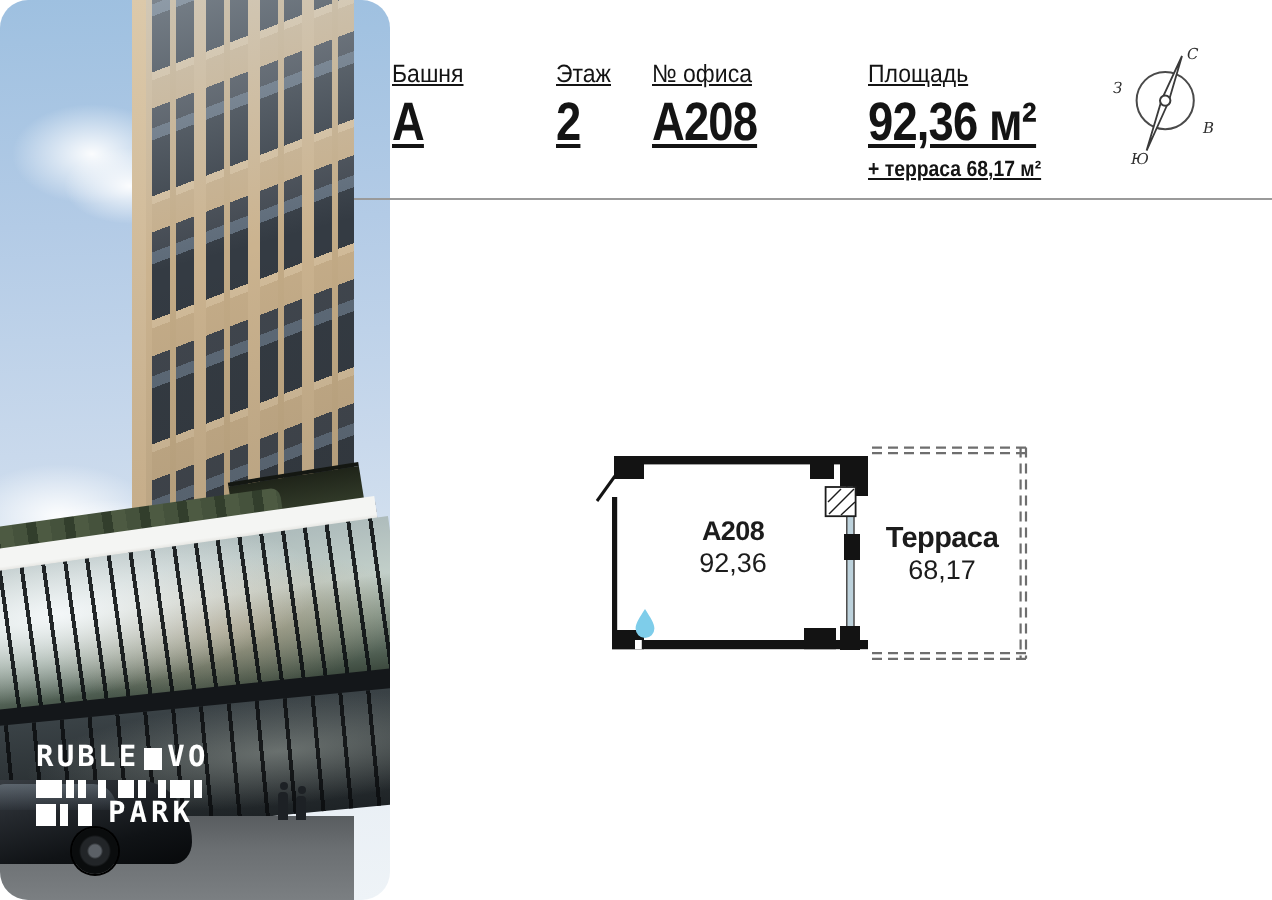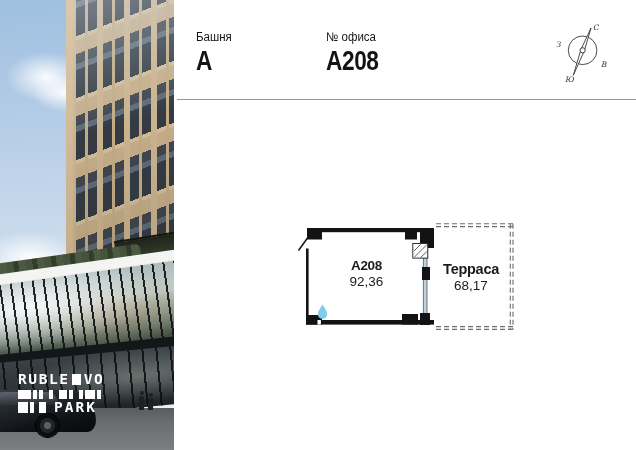--- a/index.html
+++ b/index.html
@@ -1,21 +1,21 @@
 <!DOCTYPE html>
 <html><head>
 <meta charset="utf-8">
 <style>
   html,body { margin:0; padding:0; background:#ffffff; }
   .canvas { position:relative; width:636px; height:450px; background:#fff; overflow:hidden;
             font-family:"Liberation Sans", sans-serif; }
 
   
-  .photo { position:absolute; left:0; top:0; width:174px; height:450px; overflow:hidden;
-           background:linear-gradient(178deg,#9ec0e0 0%,#b3cbe6 25%,#c9d9ec 50%,#dde8f2 72%,#e9eff5 88%,#eef3f7 100%); }
+  .photo { position:absolute; left:0; top:0; width:195px; height:450px; overflow:hidden;
+           background:linear-gradient(178deg,#9ec0e0 0%,#b3cbe6 25%,#c9d9ec 50%,#dde8f2 72%,#e9eff5 88%,#eef3f7 100%);border-radius:14px; }
   .cloud { position:absolute; border-radius:50%;
            background:radial-gradient(closest-side, rgba(255,255,255,.95), rgba(255,255,255,0)); }
   .c1  { left:6px;  top:52px;  width:80px; height:50px; }
   .c1b { left:32px; top:74px;  width:66px; height:38px; }
   .c2  { left:-18px;top:232px; width:95px; height:52px; }
   .c2b { left:18px; top:250px; width:70px; height:36px; }
 
   .tower { position:absolute; left:70px; top:0; width:107px; height:300px; overflow:hidden; }
   .tower-skin { position:absolute; left:0; right:0; top:-150px; bottom:-60px; transform:skewY(-21deg);
     background:
@@ -70,21 +70,21 @@
     font-family:"DejaVu Sans Mono", monospace; font-weight:bold; }
   .logo-line { font-size:14.5px; letter-spacing:1.6px; line-height:15px; height:15px; display:flex; align-items:center; }
   .logo-sep { display:inline-block; width:9px; height:11px; background:#fff; margin:0 3px 0 2px; }
   .logo-bar { display:flex; gap:2px; height:9px; margin:2.5px 0; }
   .logo-bar i { background:#fff; display:block; height:100%; }
   .logo-line4 { display:flex; align-items:center; height:12px; margin-top:0;
     font-size:14.5px; letter-spacing:2px; }
   .logo-line4 .logo-bar { margin:0 8px 0 0; height:11px; }
 
   
-  .hcol { position:absolute; top:30px; color:#141414; }
+  .hcol { position:absolute; top:30px; color:#141414;text-decoration:underline; }
   .hlabel { font-size:12.5px; transform:scaleX(.92); transform-origin:left top; white-space:nowrap; }
   .hvalue { margin-top:4px; font-size:27px; font-weight:700; line-height:1; letter-spacing:-.5px;
             transform:scaleX(.84); transform-origin:left top; white-space:nowrap; }
   .hsub { margin-top:4px; font-size:11px; font-weight:700; transform:scaleX(.88);
           transform-origin:left top; white-space:nowrap; }
   .divider { position:absolute; left:177px; top:99px; width:459px; height:1px; background:#9a9a9a; }
   .compass { position:absolute; left:549px; top:22px; }
   .compass text { font-family:"DejaVu Serif", serif; font-style:italic; font-size:7.5px; fill:#2e2e2e; }
 
   
@@ -153,23 +153,32 @@
         </span>
         <span>PARK</span>
       </div>
     </div>
   </div>
 
   <div class="hcol" style="left:196px">
     <div class="hlabel">Башня</div>
     <div class="hvalue">А</div>
   </div>
+  <div class="hcol" style="left:278px">
+    <div class="hlabel">Этаж</div>
+    <div class="hvalue">2</div>
+  </div>
   <div class="hcol" style="left:326px">
     <div class="hlabel">№ офиса</div>
     <div class="hvalue">А208</div>
+  </div>
+  <div class="hcol" style="left:434px">
+    <div class="hlabel">Площадь</div>
+    <div class="hvalue">92,36 м²</div>
+    <div class="hsub">+ терраса 68,17 м²</div>
   </div>
 
   <div class="divider"></div>
 
   <svg class="compass" width="66" height="66" viewBox="0 0 66 66">
     <circle cx="33.6" cy="28.3" r="14.3" fill="none" stroke="#4a4a4a" stroke-width="1"></circle>
     <path d="M24.3,53.3 L31.9,27.7 L42,6 L35.3,28.9 Z" fill="#ffffff" stroke="#3a3a3a" stroke-width="0.9"></path>
     <circle cx="33.6" cy="28.3" r="2.6" fill="#ffffff" stroke="#3a3a3a" stroke-width="1"></circle>
     <text x="44.5" y="7.5">С</text>
     <text x="16.5" y="60">Ю</text>

